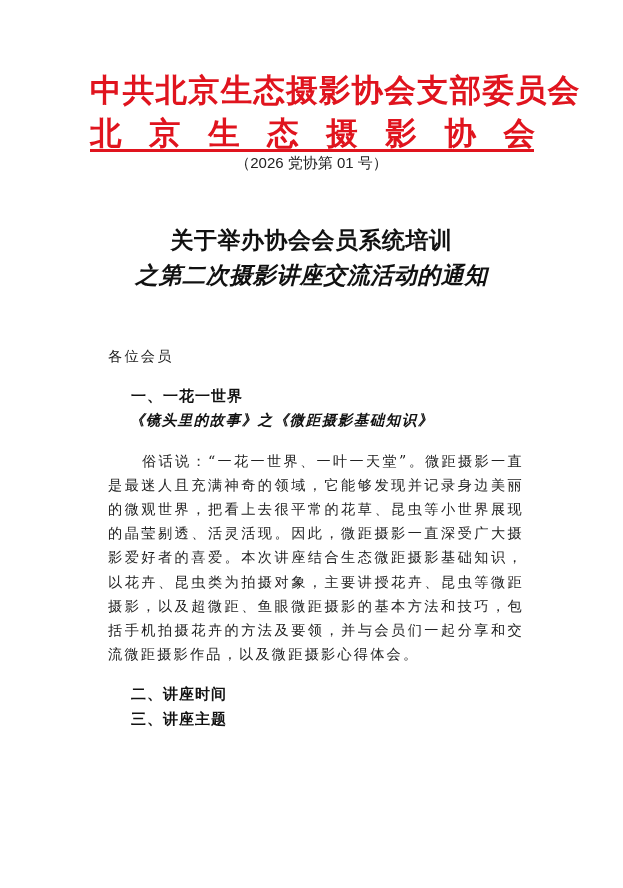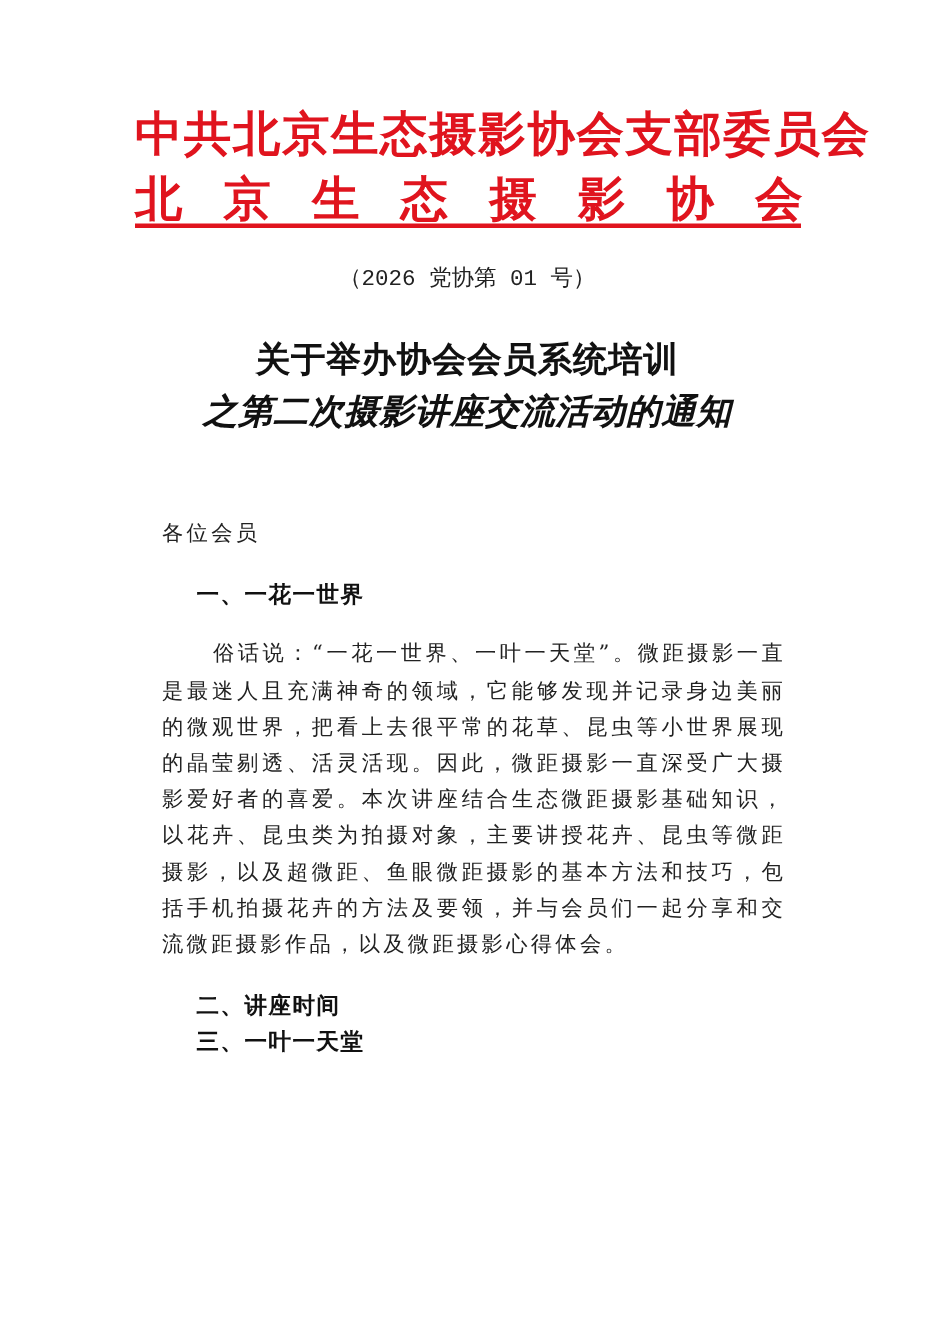--- a/index.html
+++ b/index.html
@@ -8,22 +8,22 @@
   .red-title {
     position: absolute; left: 90px; width: 445px;
     color: #e0141e; font-family: "DejaVu Serif", "Liberation Serif", serif; font-weight: bold;
     white-space: nowrap;
   }
   .t1 { top: 70px; font-size: 31.5px; letter-spacing: 1.2px; line-height: 40px; }
   .t2 { top: 113px; font-size: 31.5px; line-height: 40px; display: flex; justify-content: space-between; }
   .t2 span { display: inline-block; }
   .red-rule { position: absolute; left: 90px; top: 149px; width: 444px; height: 3px; background: #e0141e; }
   .doc-no {
-    position: absolute; left: 0; width: 623px; top: 176px; text-align: center;
-    font-family: Liberation Mono, monospace; font-size: 15px; color: #222; line-height: 22px;
+    position: absolute; left: 0; width: 623px; top: 152px; text-align: center;
+    font-family: Liberation Sans, sans-serif; font-size: 15px; color: #222; line-height: 22px;
   }
   .heading {
     position: absolute; left: 0; width: 623px; text-align: center;
     font-family: "DejaVu Serif", "Liberation Serif", serif; font-weight: bold; font-size: 23px;
     color: #111; line-height: 30px; letter-spacing: 0.5px;
   }
   .h1 { top: 225px; }
   .h2 { top: 260px; font-style: italic; }
   .body-text {
     position: absolute; left: 92px; width: 448px;
@@ -58,17 +58,18 @@
   </div>
   <div class="red-rule"></div>
   <div class="doc-no">（2026 党协第 01 号）</div>
 
   <div class="heading h1">关于举办协会会员系统培训</div>
   <div class="heading h2">之第二次摄影讲座交流活动的通知</div>
 
   <div class="body-text" style="top: 328px;">
     <p class="p">各位会员</p>
     <p class="sec">一、一花一世界</p>
+    <p class="subtitle">《镜头里的故事》之《微距摄影基础知识》</p>
     <p class="p indent">俗话说：“一花一世界、一叶一天堂”。微距摄影一直是最迷人且充满神奇的领域，它能够发现并记录身边美丽的微观世界，把看上去很平常的花草、昆虫等小世界展现的晶莹剔透、活灵活现。因此，微距摄影一直深受广大摄影爱好者的喜爱。本次讲座结合生态微距摄影基础知识，以花卉、昆虫类为拍摄对象，主要讲授花卉、昆虫等微距摄影，以及超微距、鱼眼微距摄影的基本方法和技巧，包括手机拍摄花卉的方法及要领，并与会员们一起分享和交流微距摄影作品，以及微距摄影心得体会。</p>
     <p class="sec">二、讲座时间</p>
-    <p class="sec">三、一叶一天堂</p>
+    <p class="sec">三、讲座主题</p>
   </div>
 </div>
 
 </body></html>

